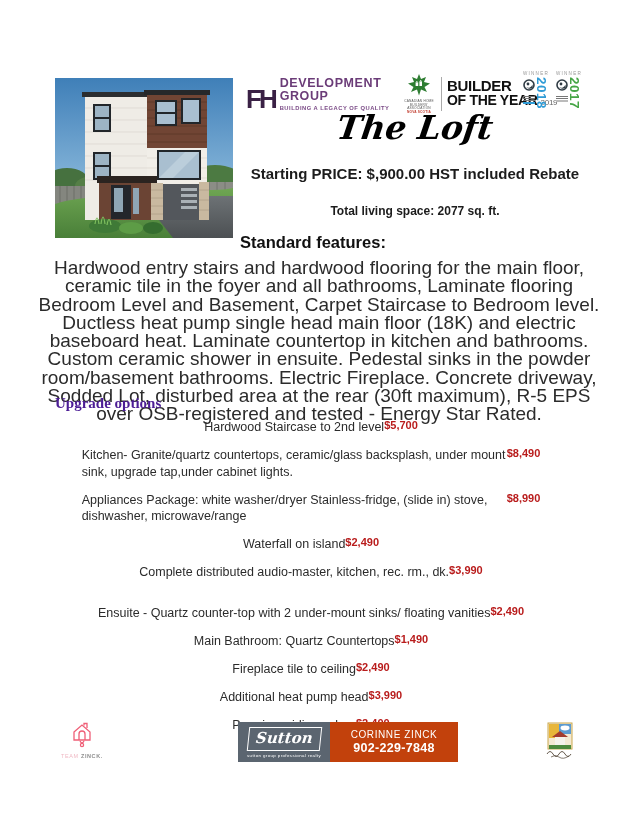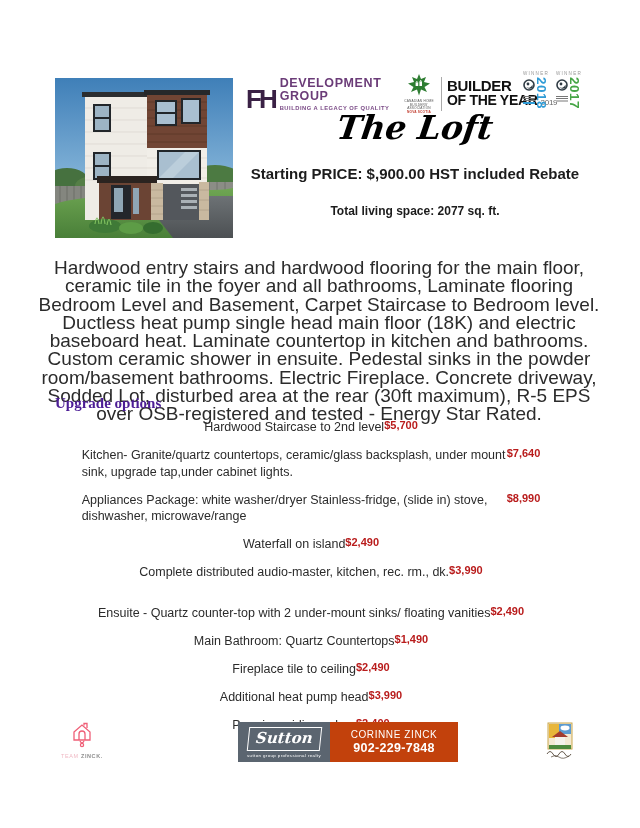--- a/index.html
+++ b/index.html
@@ -279,31 +279,32 @@
     </div>
   </div>
 
   <div class="loft-title">The Loft</div>
 
   <div class="price">
     <div>Starting PRICE: $,900.00 HST included Rebate</div>
   </div>
   <div class="living">Total living space: 2077 sq. ft.</div>
 
+  <div class="features-h">Standard features:</div>
   <div class="features-p">Hardwood entry stairs and hardwood flooring for the main floor, ceramic tile in the foyer and all bathrooms, Laminate flooring Bedroom Level and Basement, Carpet Staircase to Bedroom level. Ductless heat pump single head main floor (18K) and electric baseboard heat. Laminate countertop in kitchen and bathrooms. Custom ceramic shower in ensuite.  Pedestal sinks in the powder room/basement bathrooms. Electric Fireplace.  Concrete driveway, Sodded Lot, disturbed area at the rear (30ft maximum), R-5 EPS over OSB-registered and tested - Energy Star Rated.</div>
 
   <div class="upgrades-h">Upgrade options</div>
   <div class="upgrades">
     <div class="row">
       <div class="lbl">Hardwood Staircase to 2nd level</div>
       <div class="prc">$5,700</div>
     </div>
     <div class="row">
       <div class="lbl">Kitchen- Granite/quartz countertops, ceramic/glass backsplash, under mount sink, upgrade tap,under cabinet lights.</div>
-      <div class="prc">$7,640</div>
+      <div class="prc">$8,490</div>
     </div>
     <div class="row">
       <div class="lbl">Appliances Package: white washer/dryer Stainless-fridge, (slide in) stove, dishwasher, microwave/range</div>
       <div class="prc">$8,990</div>
     </div>
     <div class="row">
       <div class="lbl">Waterfall on island</div>
       <div class="prc">$2,490</div>
     </div>
     <div class="row">

